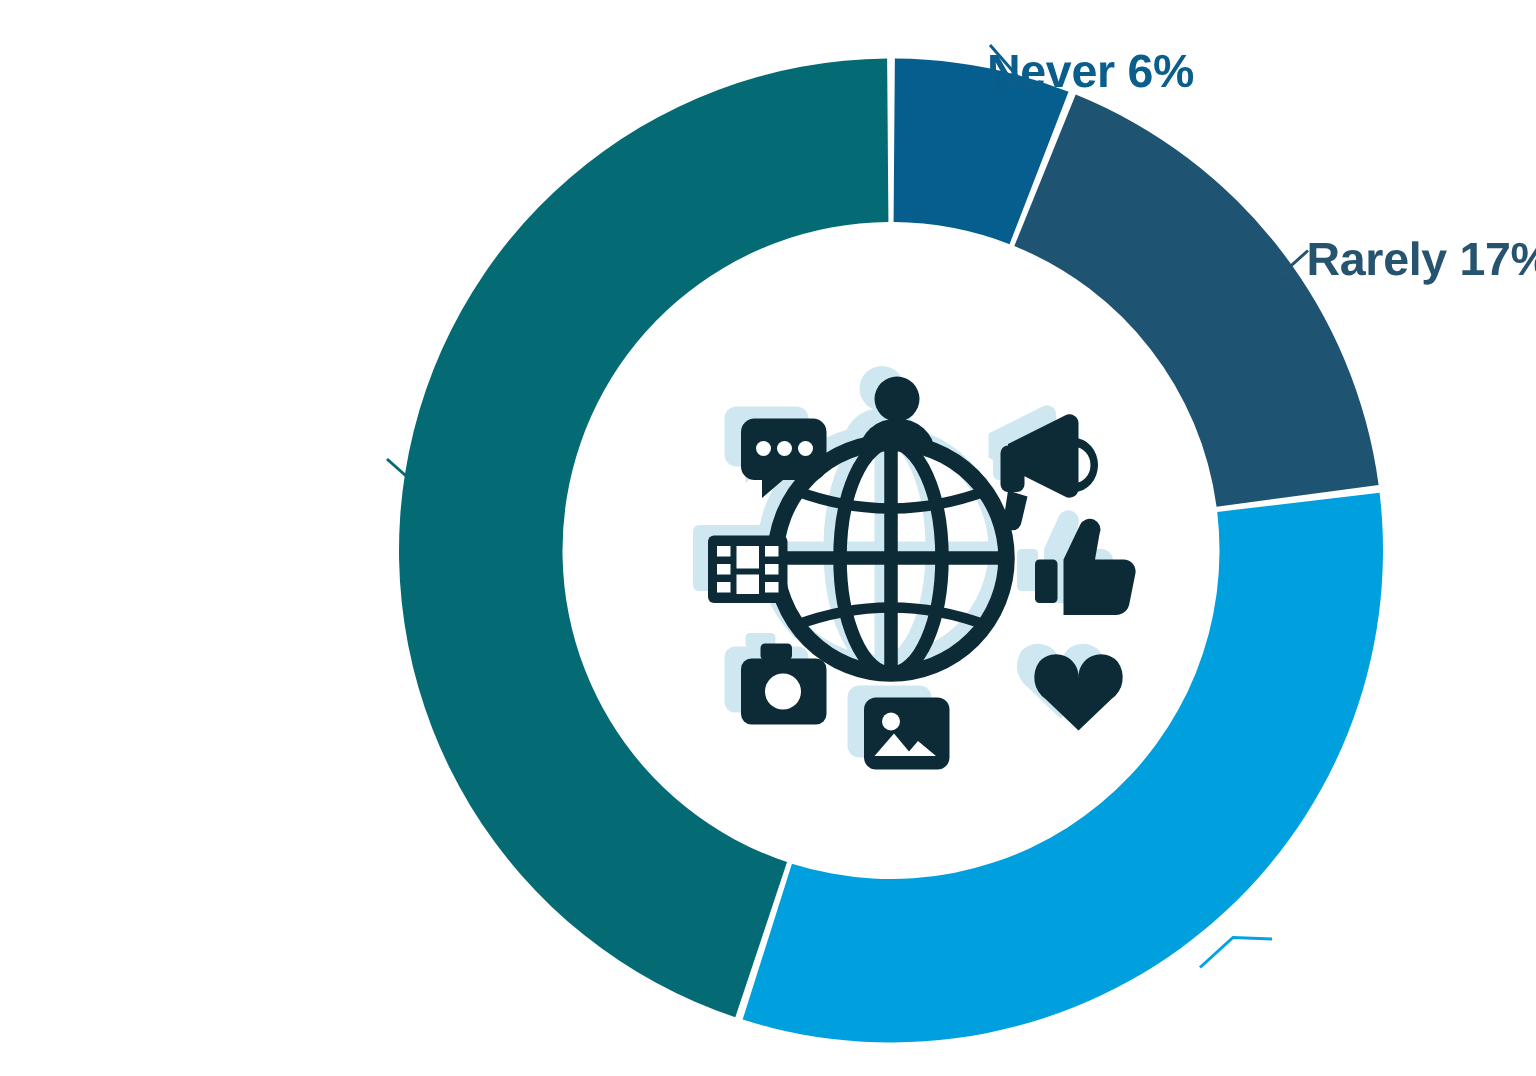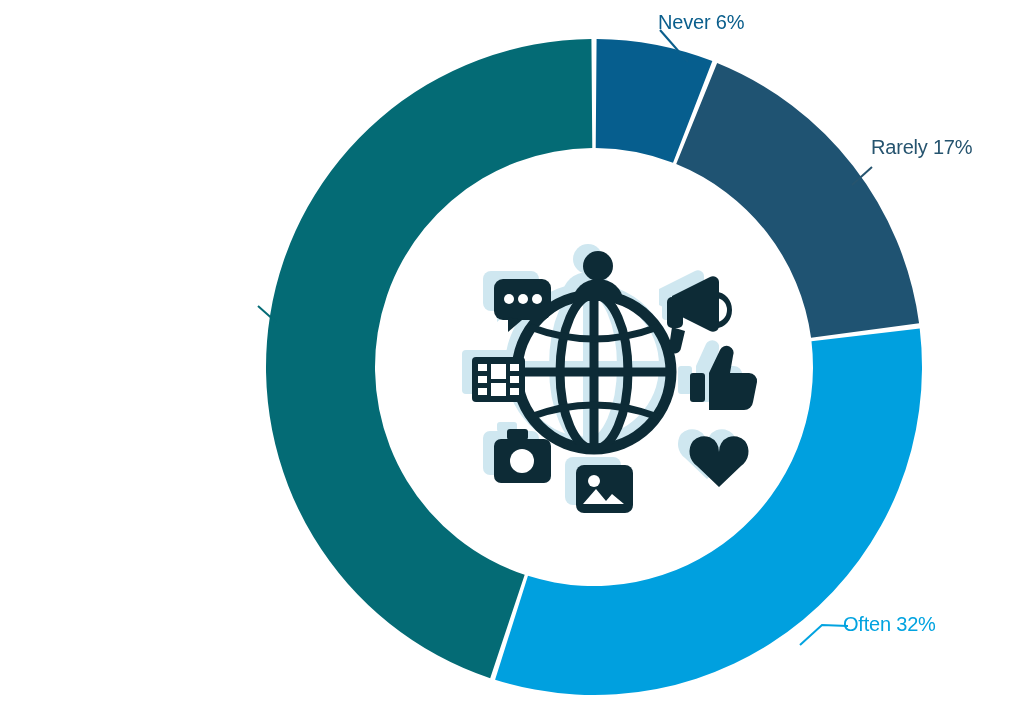--- a/index.html
+++ b/index.html
@@ -19,26 +19,27 @@
   }
   #chart-svg {
     position: absolute;
     left: 0; top: 0;
     width: 1024px;
     height: 717px;
   }
   .slice-label {
     position: absolute;
     font-family: "Liberation Sans", sans-serif;
-    font-weight: normal;
-    font-size: 20px;
+    font-weight: bold;
+    font-size: 31px;
     letter-spacing: -0.2px;
     white-space: nowrap;
     line-height: 1;
     user-select: none;
+    margin-top: 20px;
   }
   #label-never    { left: 658px; top: 12px;  color: #0a5e8c; }
   #label-rarely   { left: 871px; top: 137px; color: #26546f; }
   #label-often    { left: 843px; top: 614px; color: #02a3e0; }
   #label-occ      { left: 8px;   top: 286px; color: #046b75; }
 </style>
 </head>
 <body>
 
 <div id="stage">
@@ -160,15 +161,14 @@
             <circle cx="523" cy="299" r="5"></circle>
             <circle cx="537" cy="299" r="5"></circle>
           </g>
         </g>
       </g>
     </g>
   </svg>
 
   <div class="slice-label" id="label-never">Never 6%</div>
   <div class="slice-label" id="label-rarely">Rarely 17%</div>
-  <div class="slice-label" id="label-often">Often 32%</div>
 
 </div>
 
 </body></html>

